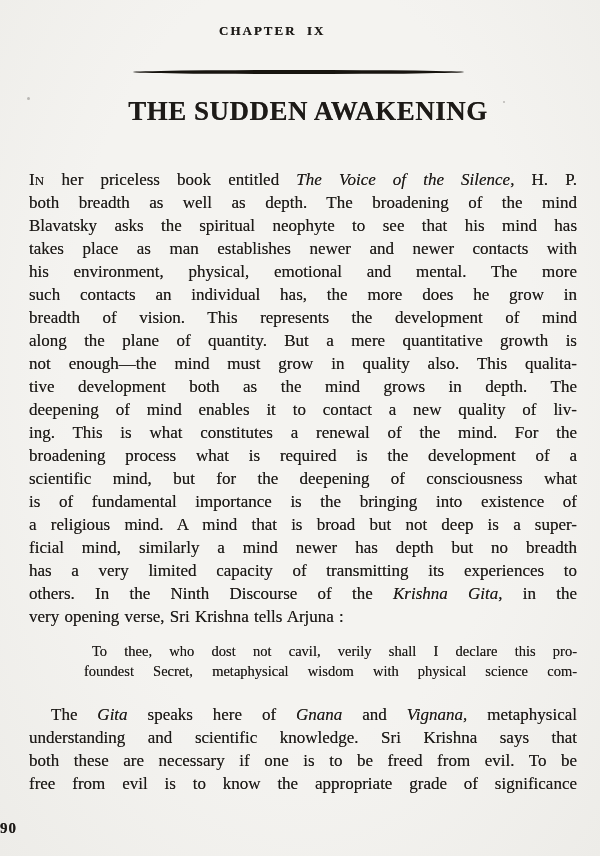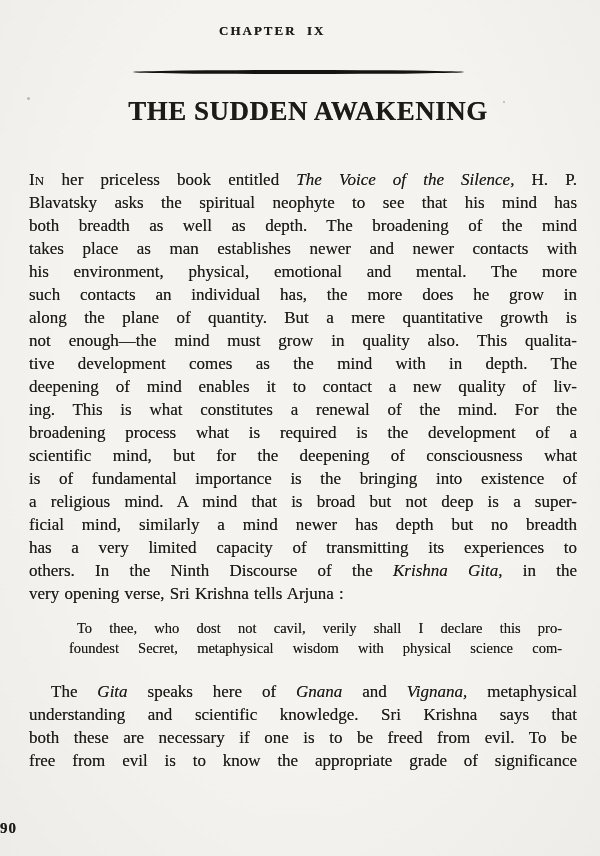--- a/index.html
+++ b/index.html
@@ -46,21 +46,21 @@
   }
   .body-block {
     position: absolute;
     top: 170px; left: 29px;
     width: 548px;
     font-size: 17px;
     word-spacing: 1px;
   }
   .section { margin: 0; }
   .section.blockquote {
-    margin: 13px 0 22px 40px;
+    margin: 13px 0 22px 55px;
     width: 493px;
     font-size: 14.5px;
   }
   .line {
     height: 23px;
     text-align: justify;
     text-align-last: left;
     white-space: normal;
   }
   .section.blockquote .line { height: 20px; }
@@ -96,28 +96,29 @@
 <div class="page">
   <div class="chapter">CHAPTER  IX</div>
 
   <div class="rule"></div>
 
   <div class="title">THE SUDDEN AWAKENING</div>
 
   <div class="body-block">
       <div class="section paragraph">
         <div class="line just">I<span class="sc">n</span> her priceless book entitled <i>The Voice of the Silence,</i> H. P.</div>
+        <div class="line just">both breadth as well as depth. The broadening of the mind</div>
         <div class="line just">Blavatsky asks the spiritual neophyte to see that his mind has</div>
-        <div class="line just">both breadth as well as depth. The broadening of the mind</div>
         <div class="line just">takes place as man establishes newer and newer contacts with</div>
         <div class="line just">his environment, physical, emotional and mental. The more</div>
         <div class="line just">such contacts an individual has, the more does he grow in</div>
+        <div class="line just">breadth of vision. This represents the development of mind</div>
         <div class="line just">along the plane of quantity. But a mere quantitative growth is</div>
         <div class="line just">not enough—the mind must grow in quality also. This qualita-</div>
-        <div class="line just">tive development comes as the mind with in depth. The</div>
+        <div class="line just">tive development both as the mind grows in depth. The</div>
         <div class="line just">deepening of mind enables it to contact a new quality of liv-</div>
         <div class="line just">ing. This is what constitutes a renewal of the mind. For the</div>
         <div class="line just">broadening process what is required is the development of a</div>
         <div class="line just">scientific mind, but for the deepening of consciousness what</div>
         <div class="line just">is of fundamental importance is the bringing into existence of</div>
         <div class="line just">a religious mind. A mind that is broad but not deep is a super-</div>
         <div class="line just">ficial mind, similarly a mind newer has depth but no breadth</div>
         <div class="line just">has a very limited capacity of transmitting its experiences to</div>
         <div class="line just">others. In the Ninth Discourse of the <i>Krishna Gita,</i> in the</div>
         <div class="line">very opening verse, Sri Krishna tells Arjuna :</div>

